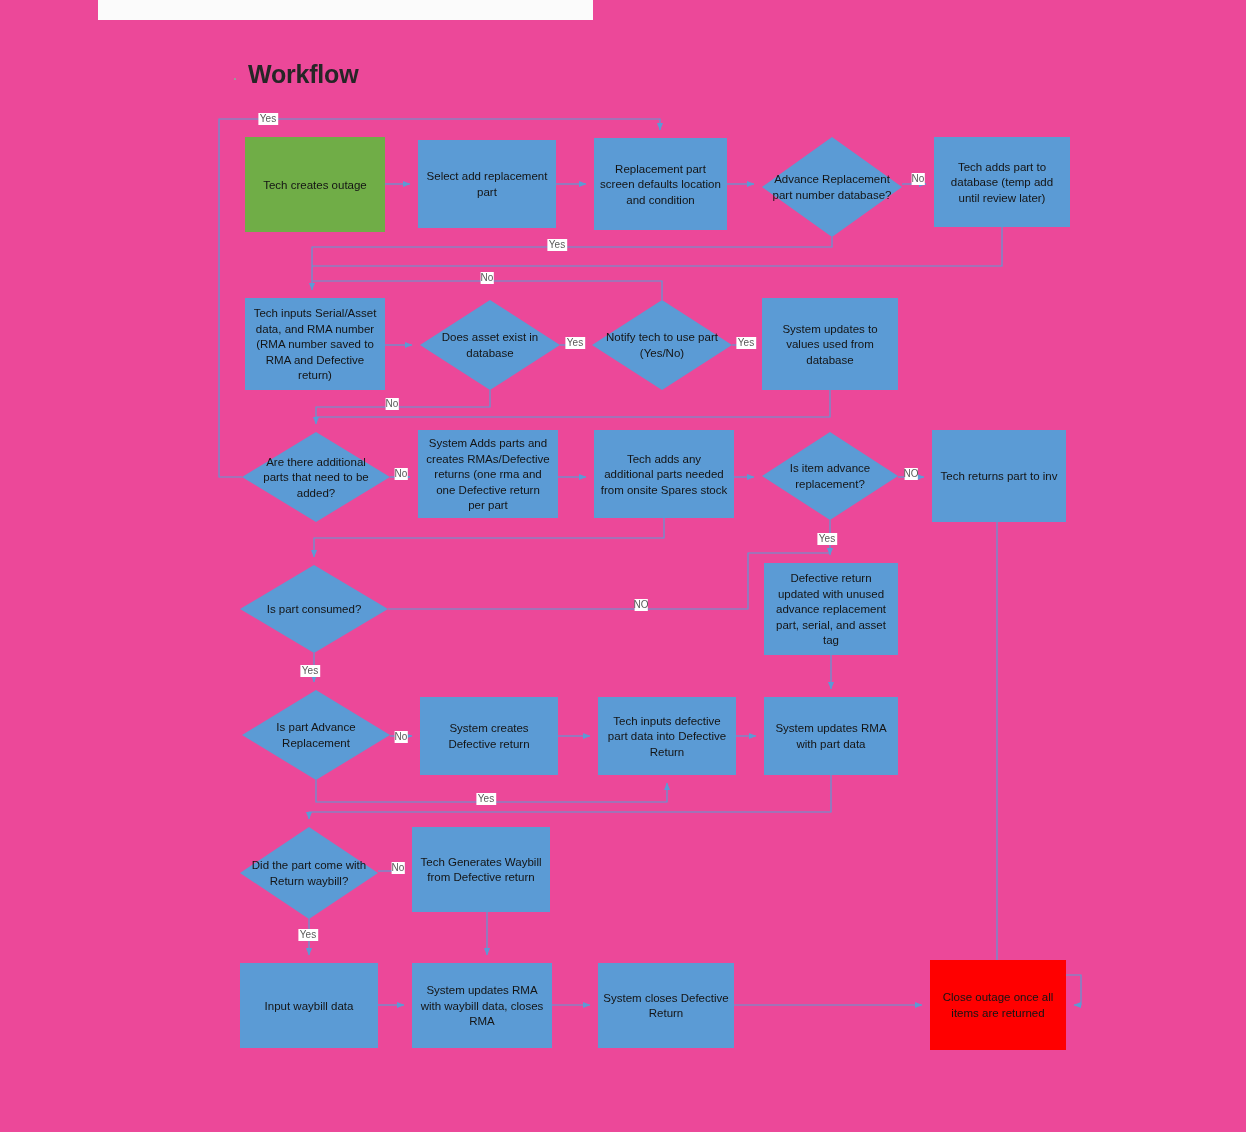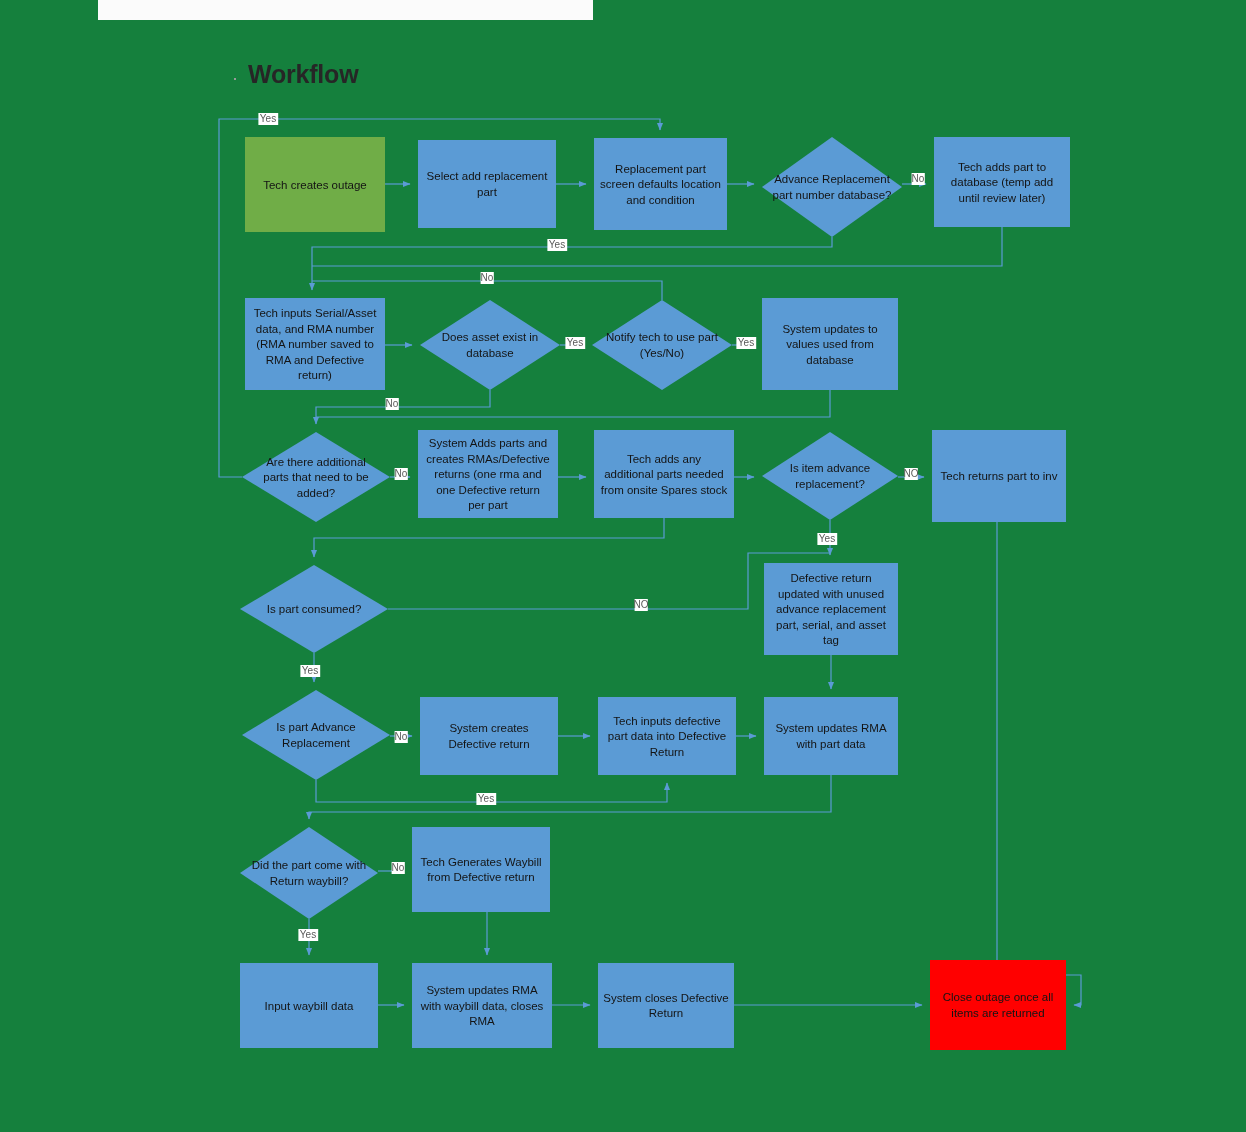--- a/index.html
+++ b/index.html
@@ -1,17 +1,17 @@
 <!DOCTYPE html>
 <html><head>
 <meta charset="utf-8">
 <style>
   html,body{margin:0;padding:0;background:#ffffff;}
   body{width:1246px;height:1132px;font-family:"Liberation Sans",sans-serif;overflow:hidden;}
-  #stage{position:relative;width:1246px;height:1132px;background:#15803d;}
+  #stage{position:relative;width:1246px;height:1132px;background:#ec4899;}
   .topstrip{position:absolute;left:98px;top:0;width:495px;height:20px;background:#fbfbfb;}
   .title{position:absolute;left:248px;top:60px;font-size:25px;font-weight:bold;color:#262626;letter-spacing:-0.2px;}
   .titledot{position:absolute;left:234px;top:78px;width:2px;height:2px;background:#9a9a9a;}
   svg{position:absolute;left:0;top:0;width:1246px;height:1132px;}
   .nodeText{font-family:"Liberation Sans",sans-serif;font-size:11.5px;fill:#141414;}
   .edgeLabel{font-family:"Liberation Sans",sans-serif;font-size:10px;fill:#5a5a5a;}
   .shp{stroke:none;}
 </style>
 </head>
 <body>

